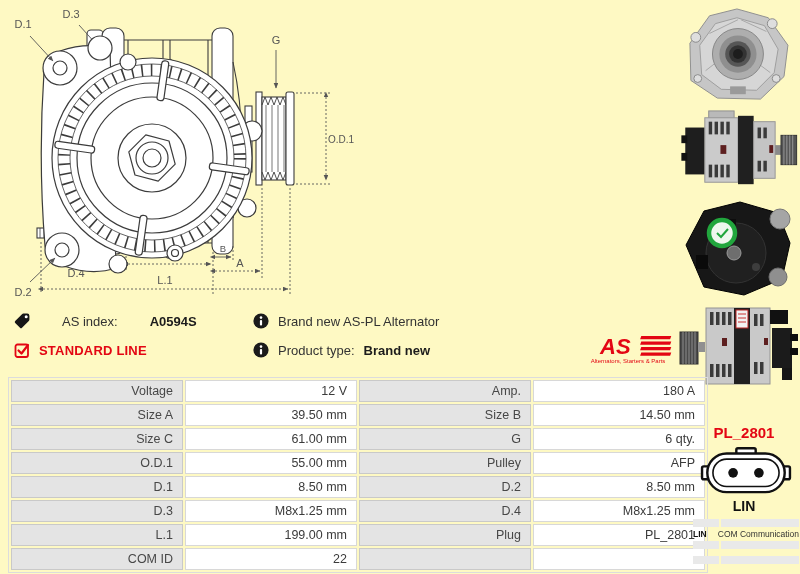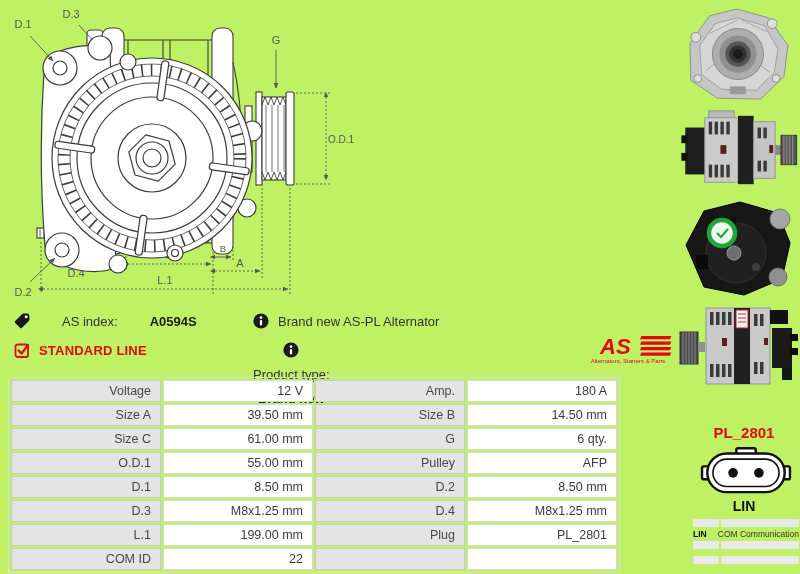--- a/index.html
+++ b/index.html
@@ -1,17 +1,17 @@
 <!DOCTYPE html>
 <html><head>
 <meta charset="utf-8">
 <style>
   html,body { margin:0; padding:0; background:#fff; }
   .page {
-    position:relative; width:800px; height:574px; background:#bef264;
+    position:relative; width:800px; height:574px; background:#fef9c3;
     font-family:"Liberation Sans", sans-serif; overflow:hidden;
   }
   svg text { font-family:"Liberation Sans", sans-serif; }
 
   
   .draw { position:absolute; }
   .side-drawing  { left:0;   top:0; }
   .front-drawing { left:368; top:0; }
 
   
@@ -21,21 +21,21 @@
   .info-item { position:absolute; display:flex; align-items:center; gap:9px;
                font-size:13px; color:#333; white-space:nowrap; }
   .info-item .b { font-weight:bold; color:#1c1c1c; }
   .red-line { color:#e30613; font-weight:bold; letter-spacing:0.2px; }
   .icon16 { width:16px; height:16px; flex:0 0 16px; display:block; }
 
   .logo-tagline { position:absolute; left:576px; top:358px; width:104px;
                   font-size:6px; color:#e30613; text-align:center; }
 
   
-  .spec { position:absolute; left:8px; top:377px; width:612px;
+  .spec { position:absolute; left:8px; top:377px; width:700px;
           border-collapse:separate; border-spacing:2px; table-layout:fixed;
           border:1px solid #dcdcdc; }
   .spec td { font-size:12.5px; line-height:15px; padding:2.5px 9px 2.5px 4px;
              overflow:hidden; white-space:nowrap; }
   .spec td.lbl { background:#e4e4e4; border:1px solid #c9c9c9;
                  text-align:right; color:#474747; }
   .spec td.val { background:#fff; border:1px solid #d8d8d8;
                  text-align:right; color:#3b3b3b; }
 
   
@@ -301,21 +301,21 @@
 
   <div class="info-item" style="left:253px; top:313px;">
     <svg class="icon16" viewBox="0 0 16 16">
       <circle cx="8" cy="8" r="7.6" fill="#1b1b1b"></circle>
       <circle cx="8" cy="4.6" r="1.3" fill="#fff"></circle>
       <rect x="6.9" y="7" width="2.2" height="5.4" rx="1" fill="#fff"></rect>
     </svg>
     <span>Brand new AS-PL Alternator</span>
   </div>
 
-  <div class="info-item" style="left:253px; top:342px;flex-direction:column;">
+  <div class="info-item" style="left:253px; top:342px;">
     <svg class="icon16" viewBox="0 0 16 16">
       <circle cx="8" cy="8" r="7.6" fill="#1b1b1b"></circle>
       <circle cx="8" cy="4.6" r="1.3" fill="#fff"></circle>
       <rect x="6.9" y="7" width="2.2" height="5.4" rx="1" fill="#fff"></rect>
     </svg>
     <span>Product type:</span>
     <span class="b">Brand new</span>
   </div>
 
 

